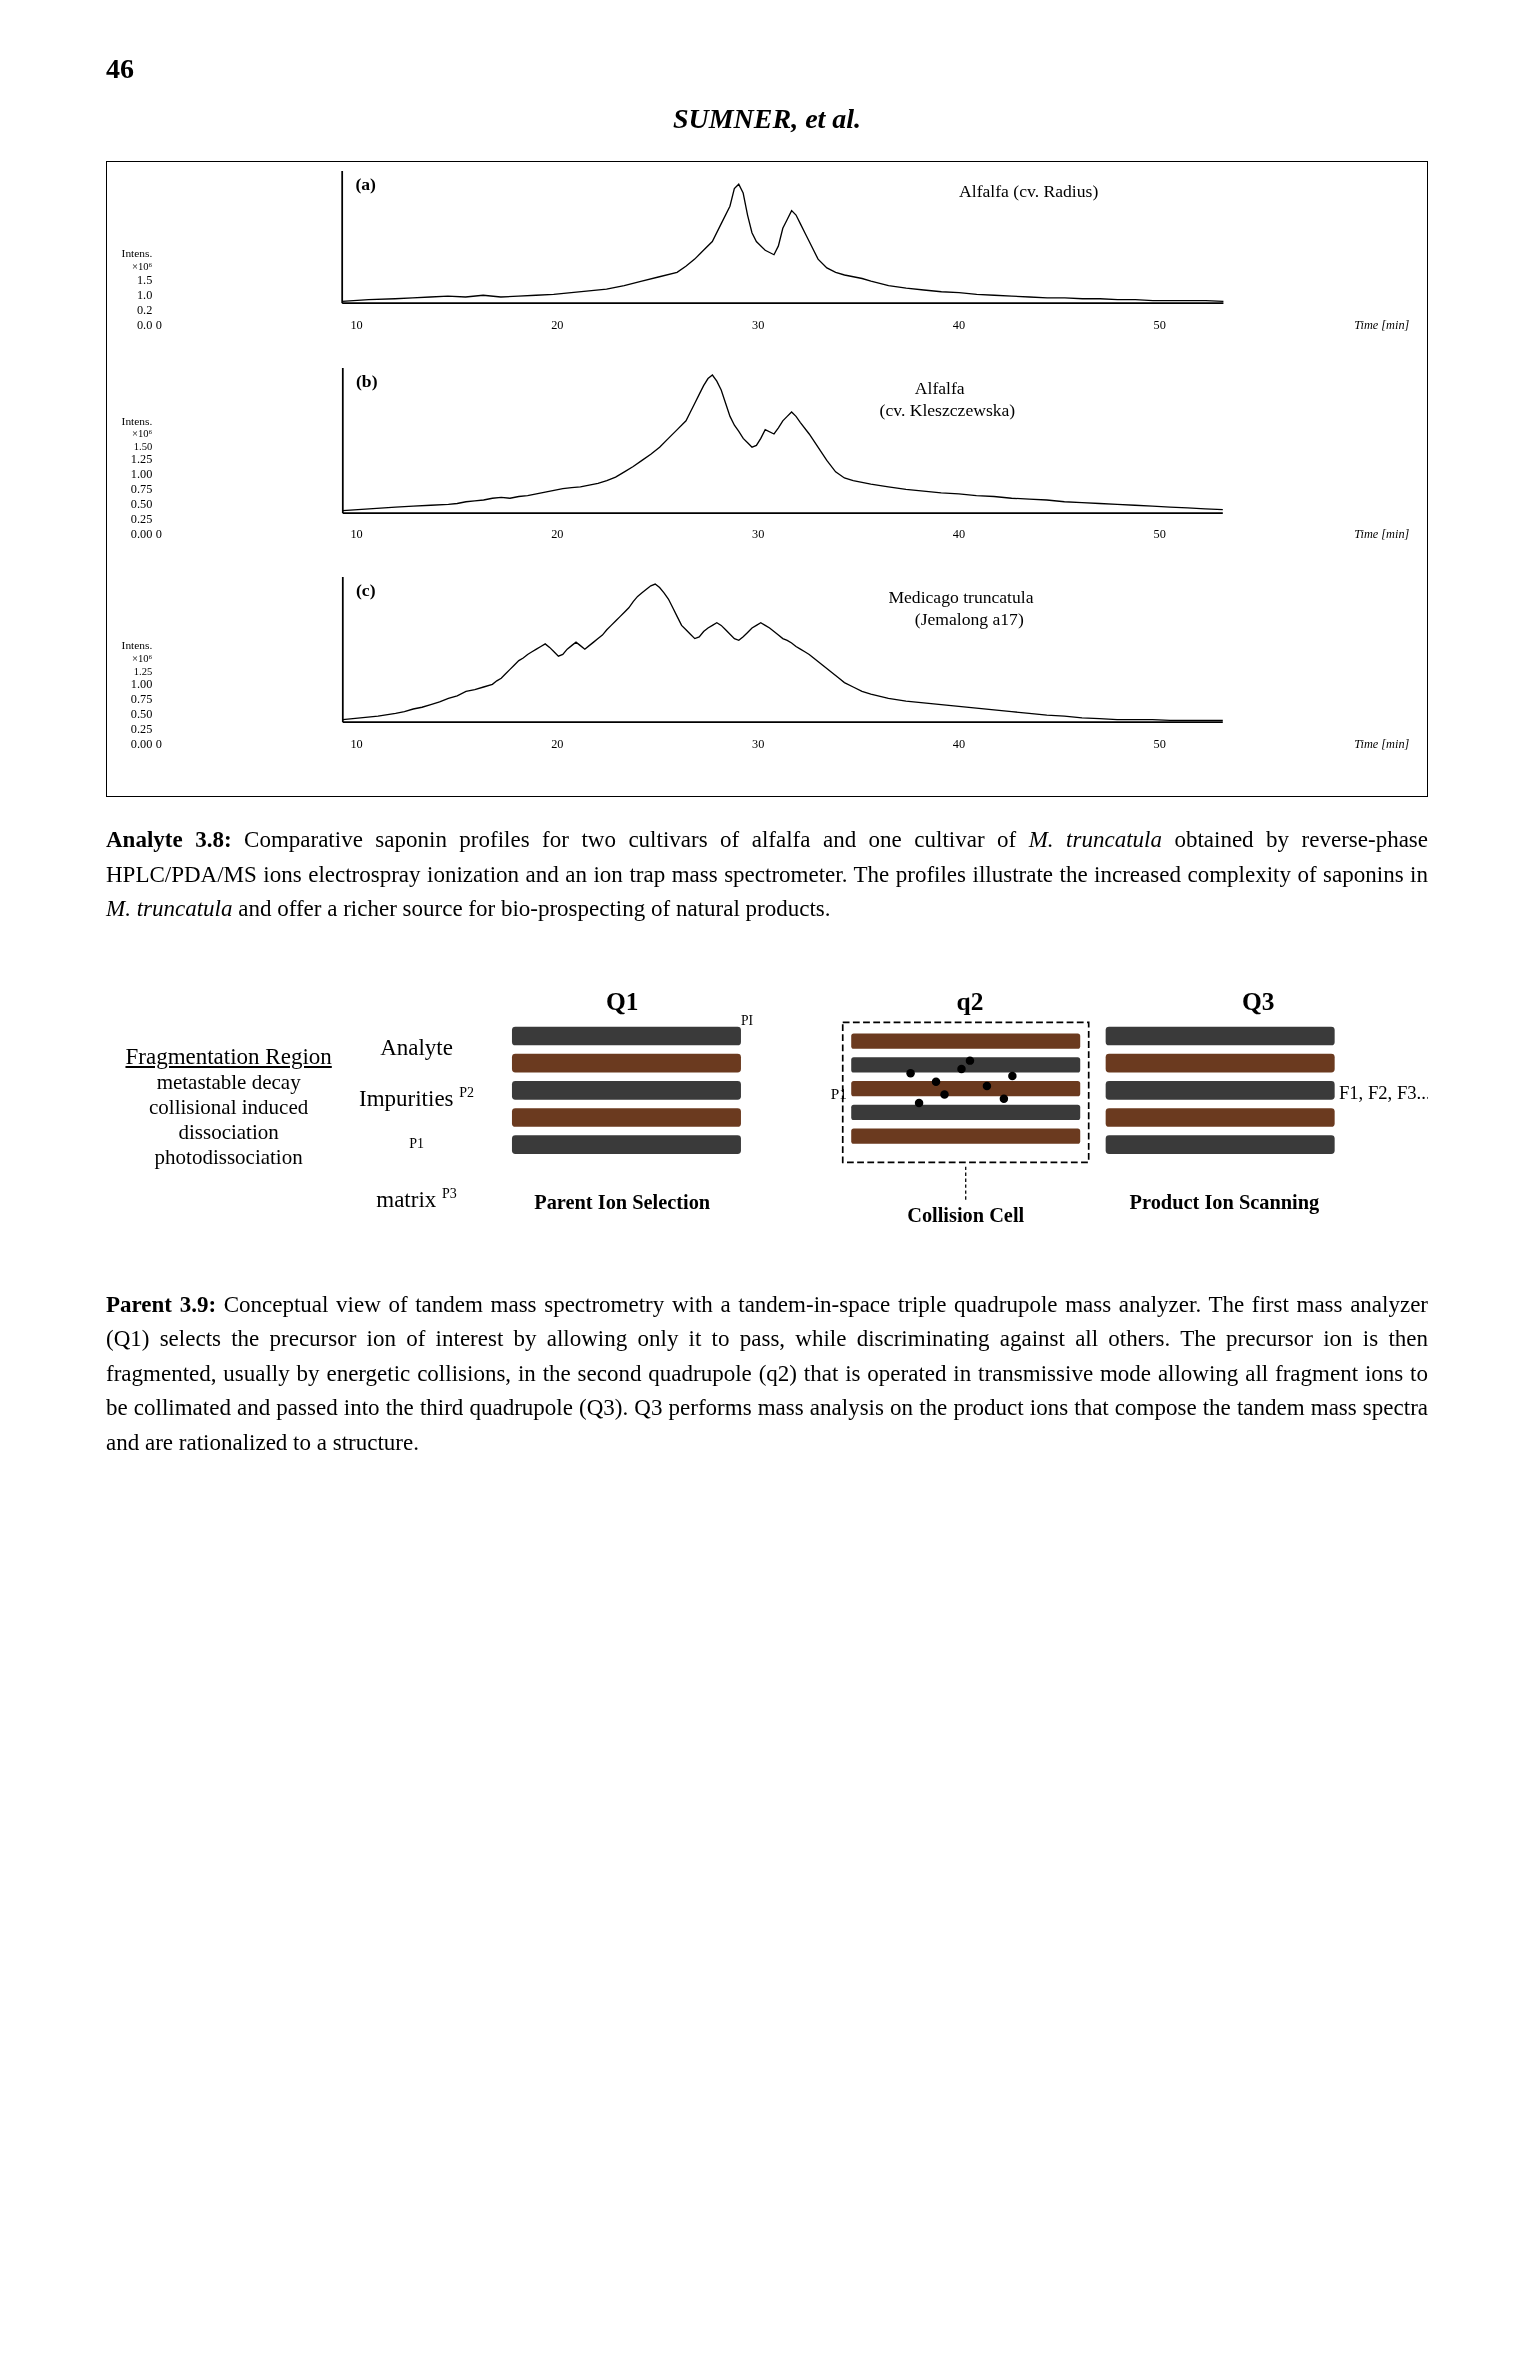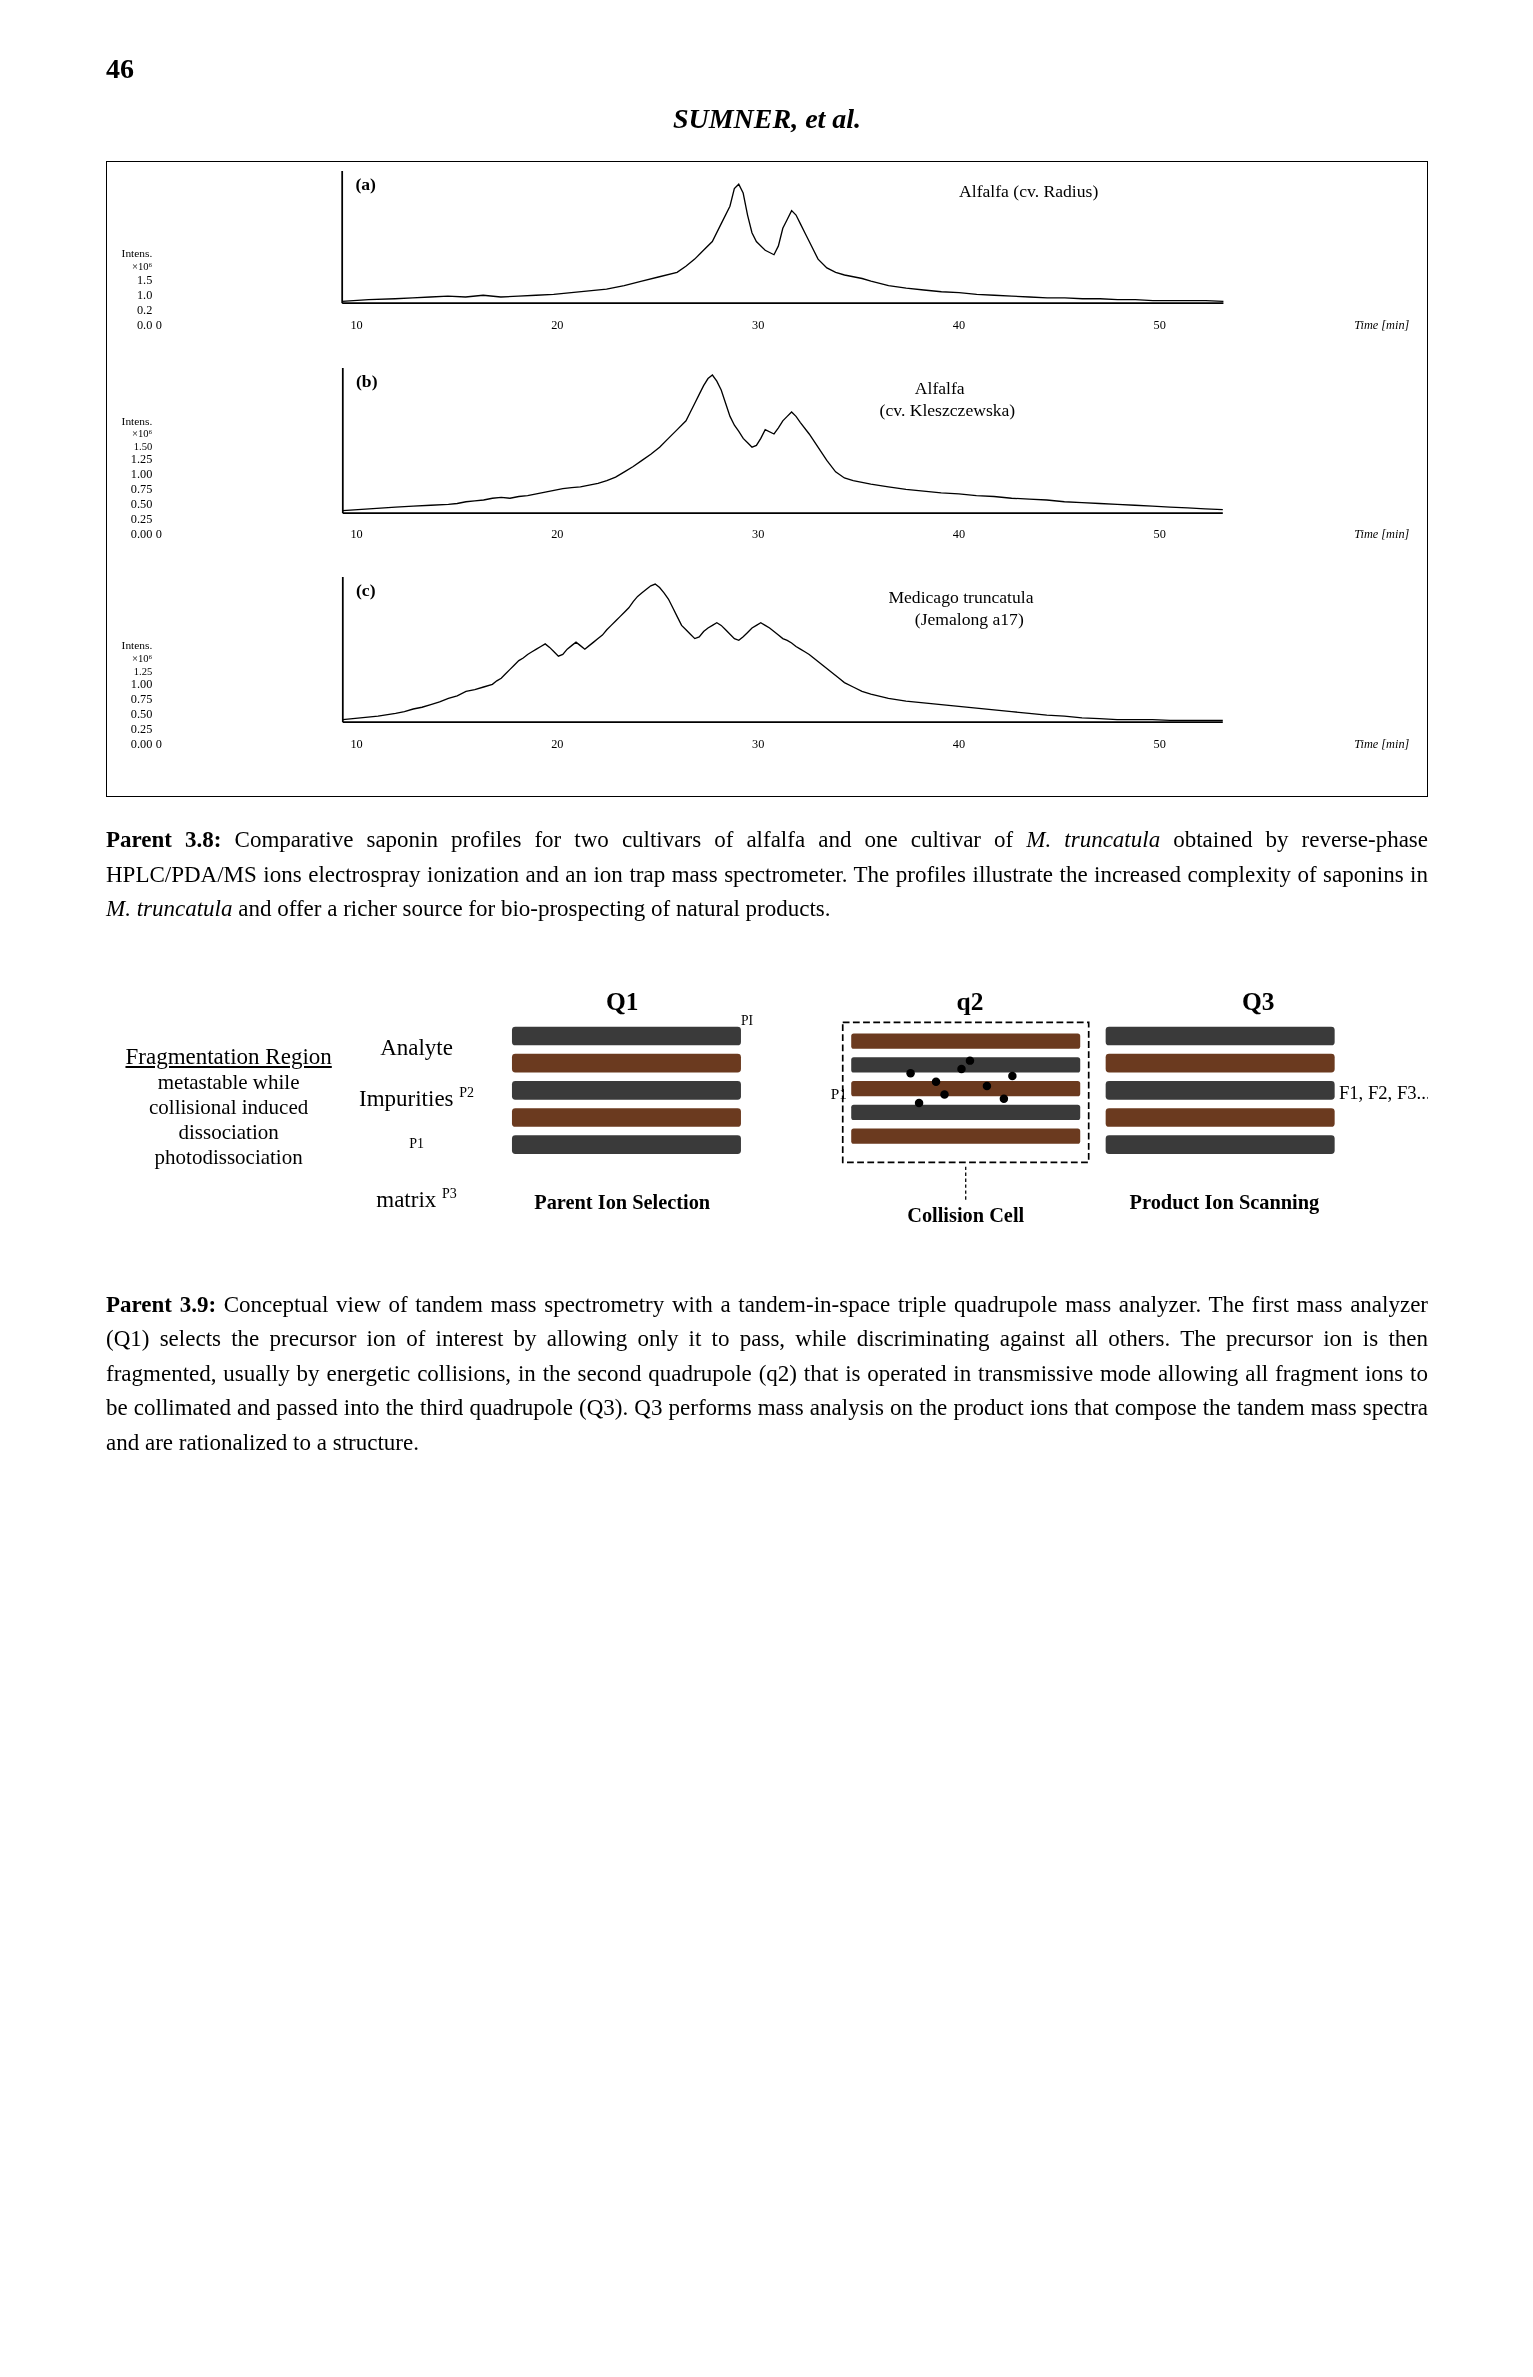--- a/index.html
+++ b/index.html
@@ -194,29 +194,29 @@
             <span>40</span>
             <span>50</span>
           <span style="font-style:italic; font-size:12.3px;">Time [min]</span>
         </div>
       </div>
     </div>
   </div>
 </div>
 
 <div class="figure-caption">
-  <strong>Parent 3.8:</strong>
+  <strong>Analyte 3.8:</strong>
   <span>Comparative saponin profiles for two cultivars of alfalfa and one cultivar of </span><em>M. truncatula</em><span> obtained by reverse-phase HPLC/PDA/MS ions electrospray ionization and an ion trap mass spectrometer. The profiles illustrate the increased complexity of saponins in </span><em>M. truncatula</em><span> and offer a richer source for bio-prospecting of natural products.</span>
 </div>
 
 <div class="diagram-wrapper">
 
   <div style="text-align:center; margin-bottom:8.8px;">
     <div style="font-size:23px; text-decoration:underline;">Fragmentation Region</div>
-    <div style="font-size:21px;">metastable while</div>
+    <div style="font-size:21px;">metastable decay</div>
     <div style="font-size:21px;">collisional induced dissociation</div>
     <div style="font-size:21px;">photodissociation</div>
   </div>
 
   <div style="display:flex; align-items:flex-start; margin-top:17.6px; gap:0;">
 
     <div style="font-size:23px; margin-right:13.2px; margin-top:44px; line-height:2.2; text-align:center;">
       <div>Analyte</div>
       <div>
         <span>Impurities</span>

